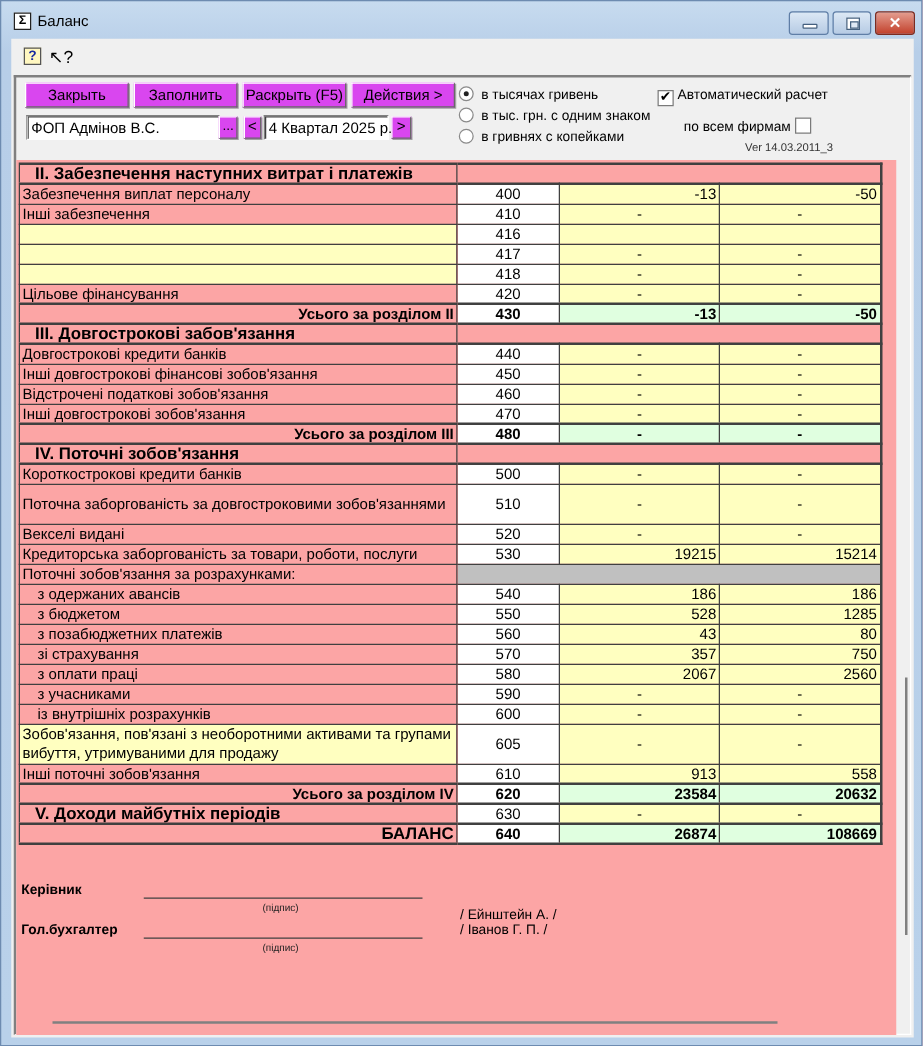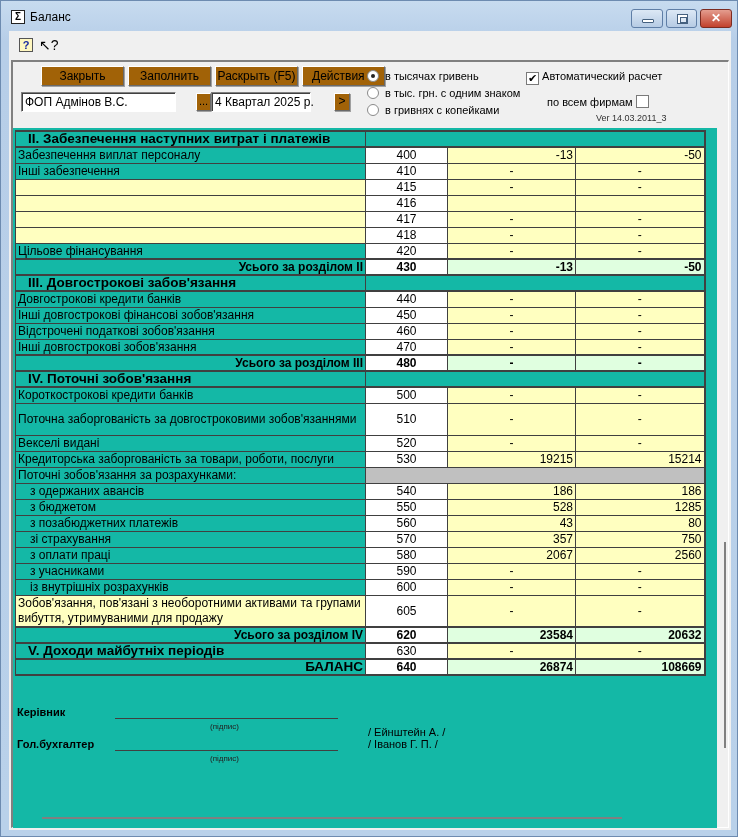--- a/index.html
+++ b/index.html
@@ -41,46 +41,46 @@
   .tb-help { left: 10px; background: #fff7c0; border: 1px solid #555; color: #1a2aa0; font-weight: bold; }
   .tb-whatsthis { left: 30px; font-size: 14px; line-height: 14px; }
 
   .panel {
     position: absolute; left: 2px; top: 29px; width: 718px; height: 768px;
     border-top: 2px solid #808080; border-left: 2px solid #808080;
     border-right: 1px solid #fff; border-bottom: 1px solid #fff;
   }
   .topctl { position: absolute; left: 0; top: 0; width: 716px; height: 66px; }
   .btn {
-    position: absolute; height: 20px; background: #a16207;
+    position: absolute; height: 20px; background: #d946ef;
     border-top: 1px solid #fff; border-left: 1px solid #fff;
     border-right: 1px solid #696969; border-bottom: 1px solid #696969;
     box-shadow: 1px 1px 0 #a0a0a0;
-    font-size: 12px; text-align: center; line-height: 18px; cursor: default; margin-left: 21px;
+    font-size: 12px; text-align: center; line-height: 18px; cursor: default;
   }
   .field {
     position: absolute; height: 20px; background: #fff;
     border-top: 1px solid #808080; border-left: 1px solid #808080;
     border-right: 1px solid #fff; border-bottom: 1px solid #fff;
     box-shadow: inset 1px 1px 0 #404040;
     font-size: 12px; line-height: 18px; padding-left: 3px; white-space: nowrap;
   }
   .radio-row { position: absolute; font-size: 11px; height: 16px; line-height: 16px; }
   .radio {
     display: inline-block; width: 12px; height: 12px; border-radius: 50%;
     border: 1px solid #8a8a8a; background: #fff; vertical-align: -2px; margin-right: 6px; position: relative;
   }
   .radio.on::after { content: ""; position: absolute; left: 3px; top: 3px; width: 4px; height: 4px; border-radius: 50%; background: #222; }
   .check {
     display: inline-block; width: 13px; height: 13px; border: 1px solid #7a7a7a; background: #fff;
     vertical-align: -2px; position: relative; font-size: 11px; line-height: 11px; text-align: center;
   }
   .ver { position: absolute; left: 583px; top: 51px; font-size: 9px; color: #333; }
 
-  .sheet { position: absolute; left: 0; top: 66px; width: 704px; height: 700px; background: #14b8a6; overflow: hidden; padding-left: 27px; }
+  .sheet { position: absolute; left: 0; top: 66px; width: 704px; height: 700px; background: #fca5a5; overflow: hidden; padding-left: 27px; }
   table.bal {
     position: absolute; left: 2px; top: 2px; border-collapse: collapse; table-layout: fixed;
     width: 689px;
   }
   table.bal td {
     border: 1px solid #404040; height: 16px; padding: 0 2px; font-size: 12px; line-height: 14px;
     white-space: nowrap; overflow: hidden;
   }
   table.bal col.c1 { width: 350px; }
   table.bal col.c2 { width: 82px; }
@@ -178,26 +178,20 @@
                 <td class="val outer-r">-50</td>
               </tr>
               <tr>
                 <td class="lbl">Інші забезпечення</td>
                 <td class="code">410</td>
                 <td class="val dash">-</td>
                 <td class="val outer-r dash">-</td>
               </tr>
               <tr>
                 <td class="lbl yellow"></td>
-                <td class="code">415</td>
-                <td class="val dash">-</td>
-                <td class="val outer-r dash">-</td>
-              </tr>
-              <tr>
-                <td class="lbl yellow"></td>
                 <td class="code">416</td>
                 <td class="val"></td>
                 <td class="val outer-r"></td>
               </tr>
               <tr>
                 <td class="lbl yellow"></td>
                 <td class="code">417</td>
                 <td class="val dash">-</td>
                 <td class="val outer-r dash">-</td>
               </tr>
@@ -325,20 +319,26 @@
                 <td class="lbl sub">із внутрішніх розрахунків</td>
                 <td class="code">600</td>
                 <td class="val dash">-</td>
                 <td class="val outer-r dash">-</td>
               </tr>
               <tr class="two">
                 <td class="lbl yellow">Зобов'язання, пов'язані з необоротними активами та групами вибуття, утримуваними для продажу</td>
                 <td class="code">605</td>
                 <td class="val dash">-</td>
                 <td class="val outer-r dash">-</td>
+              </tr>
+              <tr>
+                <td class="lbl">Інші поточні зобов'язання</td>
+                <td class="code">610</td>
+                <td class="val">913</td>
+                <td class="val outer-r">558</td>
               </tr>
               <tr class="total">
                 <td class="lbl">Усього за розділом IV</td>
                 <td class="code">620</td>
                 <td class="val tot">23584</td>
                 <td class="val outer-r tot">20632</td>
               </tr>
               <tr class="section">
                 <td class="lbl">V. Доходи майбутніх періодів</td>
                 <td class="code">630</td>

